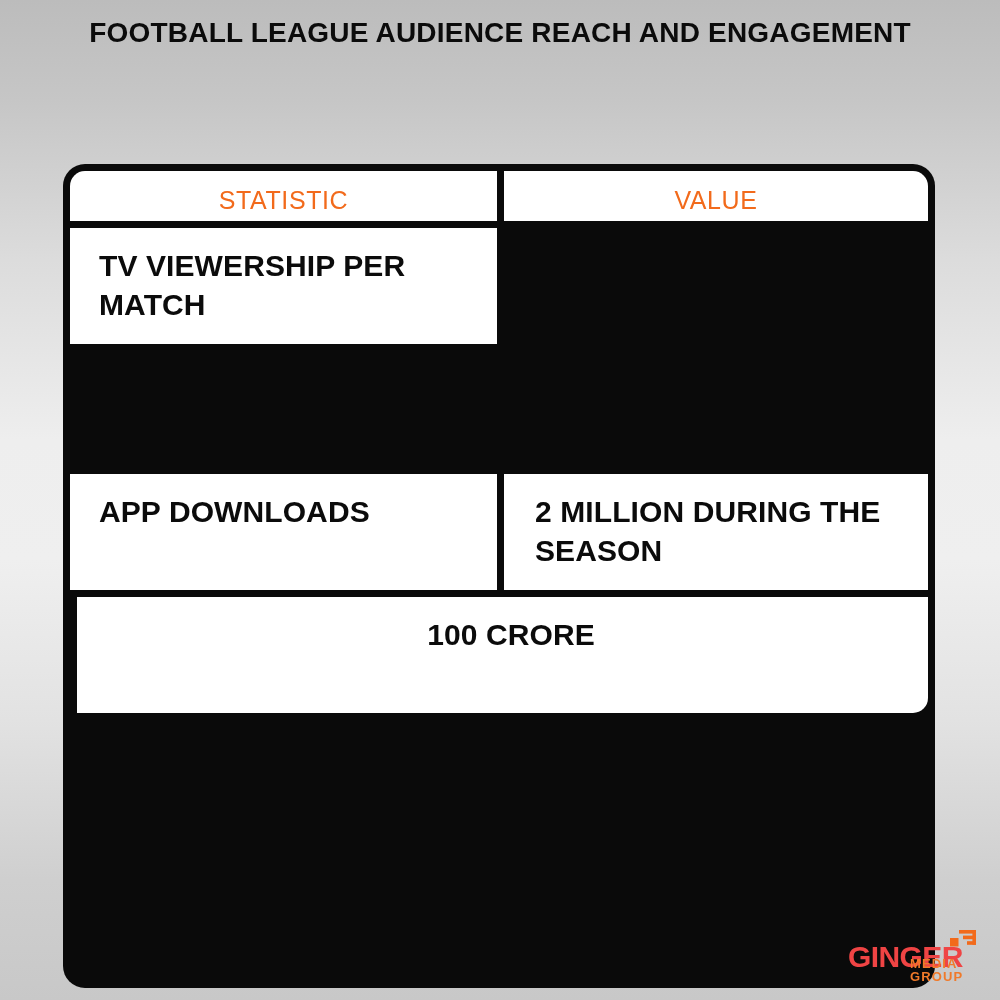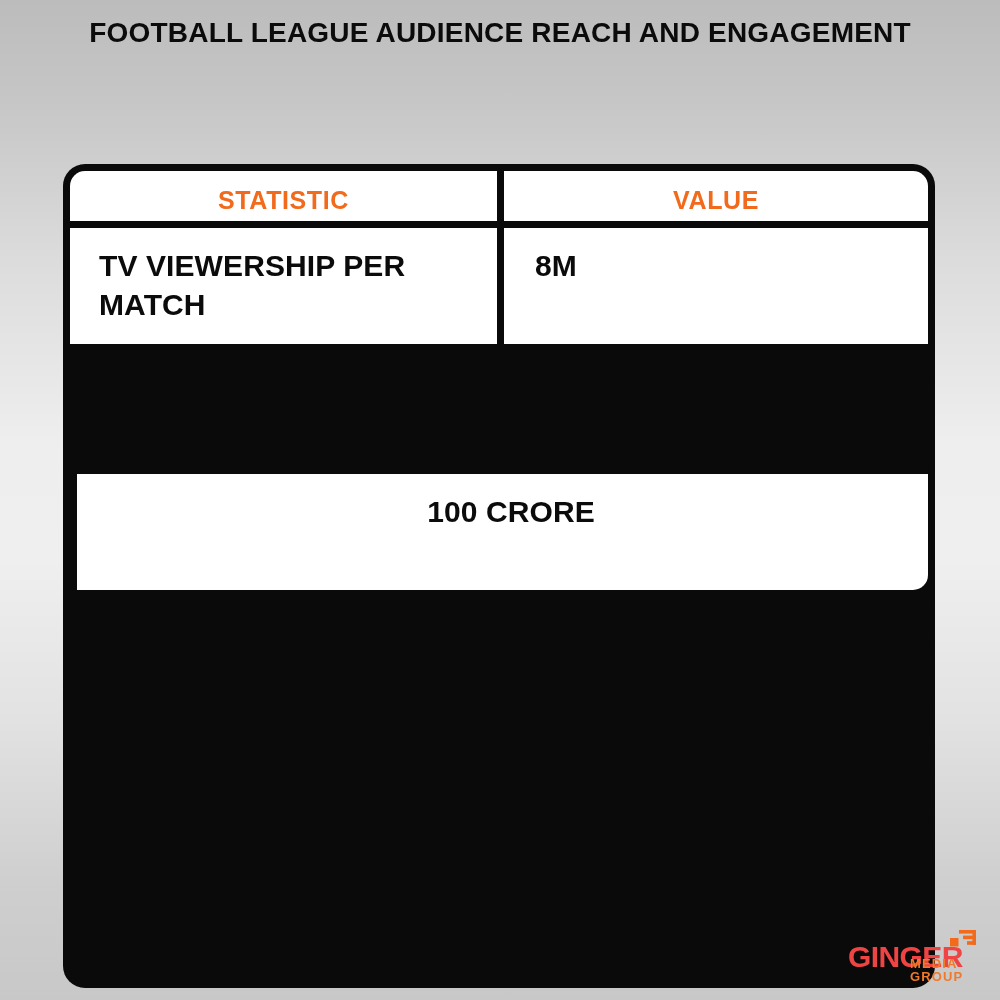--- a/index.html
+++ b/index.html
@@ -77,21 +77,21 @@
     display: flex;
     align-items: center;
     justify-content: center;
   }
   .header-row .tcell.col-stat { border-radius: 15px 0 0 0; }
   .header-row .tcell.col-val  { border-radius: 0 15px 0 0; text-align: center; }
 
   .header-text {
     color: #f26a1b;
     font-size: 25px;
-    font-weight: bold;
+    font-weight: normal;
     letter-spacing: 0.6px;
     text-transform: uppercase;
     margin-top: 8px;
   }
 
   
   .data-row { height: 116px; }
   .data-row .tcell {
     padding: 18px 14px 10px 29px;
   }
@@ -160,29 +160,34 @@
     </div>
     <div class="tcell col-val">
       <span class="header-text">VALUE</span>
     </div>
   </div>
 
   <div class="trow data-row">
     <div class="tcell col-stat">
       <div class="cell-text">TV VIEWERSHIP PER MATCH</div>
     </div>
+  </div>
+
+
+  <div class="trow data-row">
+  </div>
+
+  <div class="trow data-row">
+    <div class="tcell col-stat">
+      <div class="cell-text">APP DOWNLOADS</div>
+    </div>
     <div class="tcell col-val">
-      <div class="cell-text">8M</div>
-    </div>
-  </div>
-
-
-  <div class="trow data-row">
-  </div>
-
+      <div class="cell-text">2 MILLION DURING THE SEASON</div>
+    </div>
+  </div>
 
   <div class="trow data-row">
     <div class="tcell col-val">
       <div class="cell-text">100 CRORE</div>
     </div>
   </div>
 
 </div>
 
 <div class="logo">

